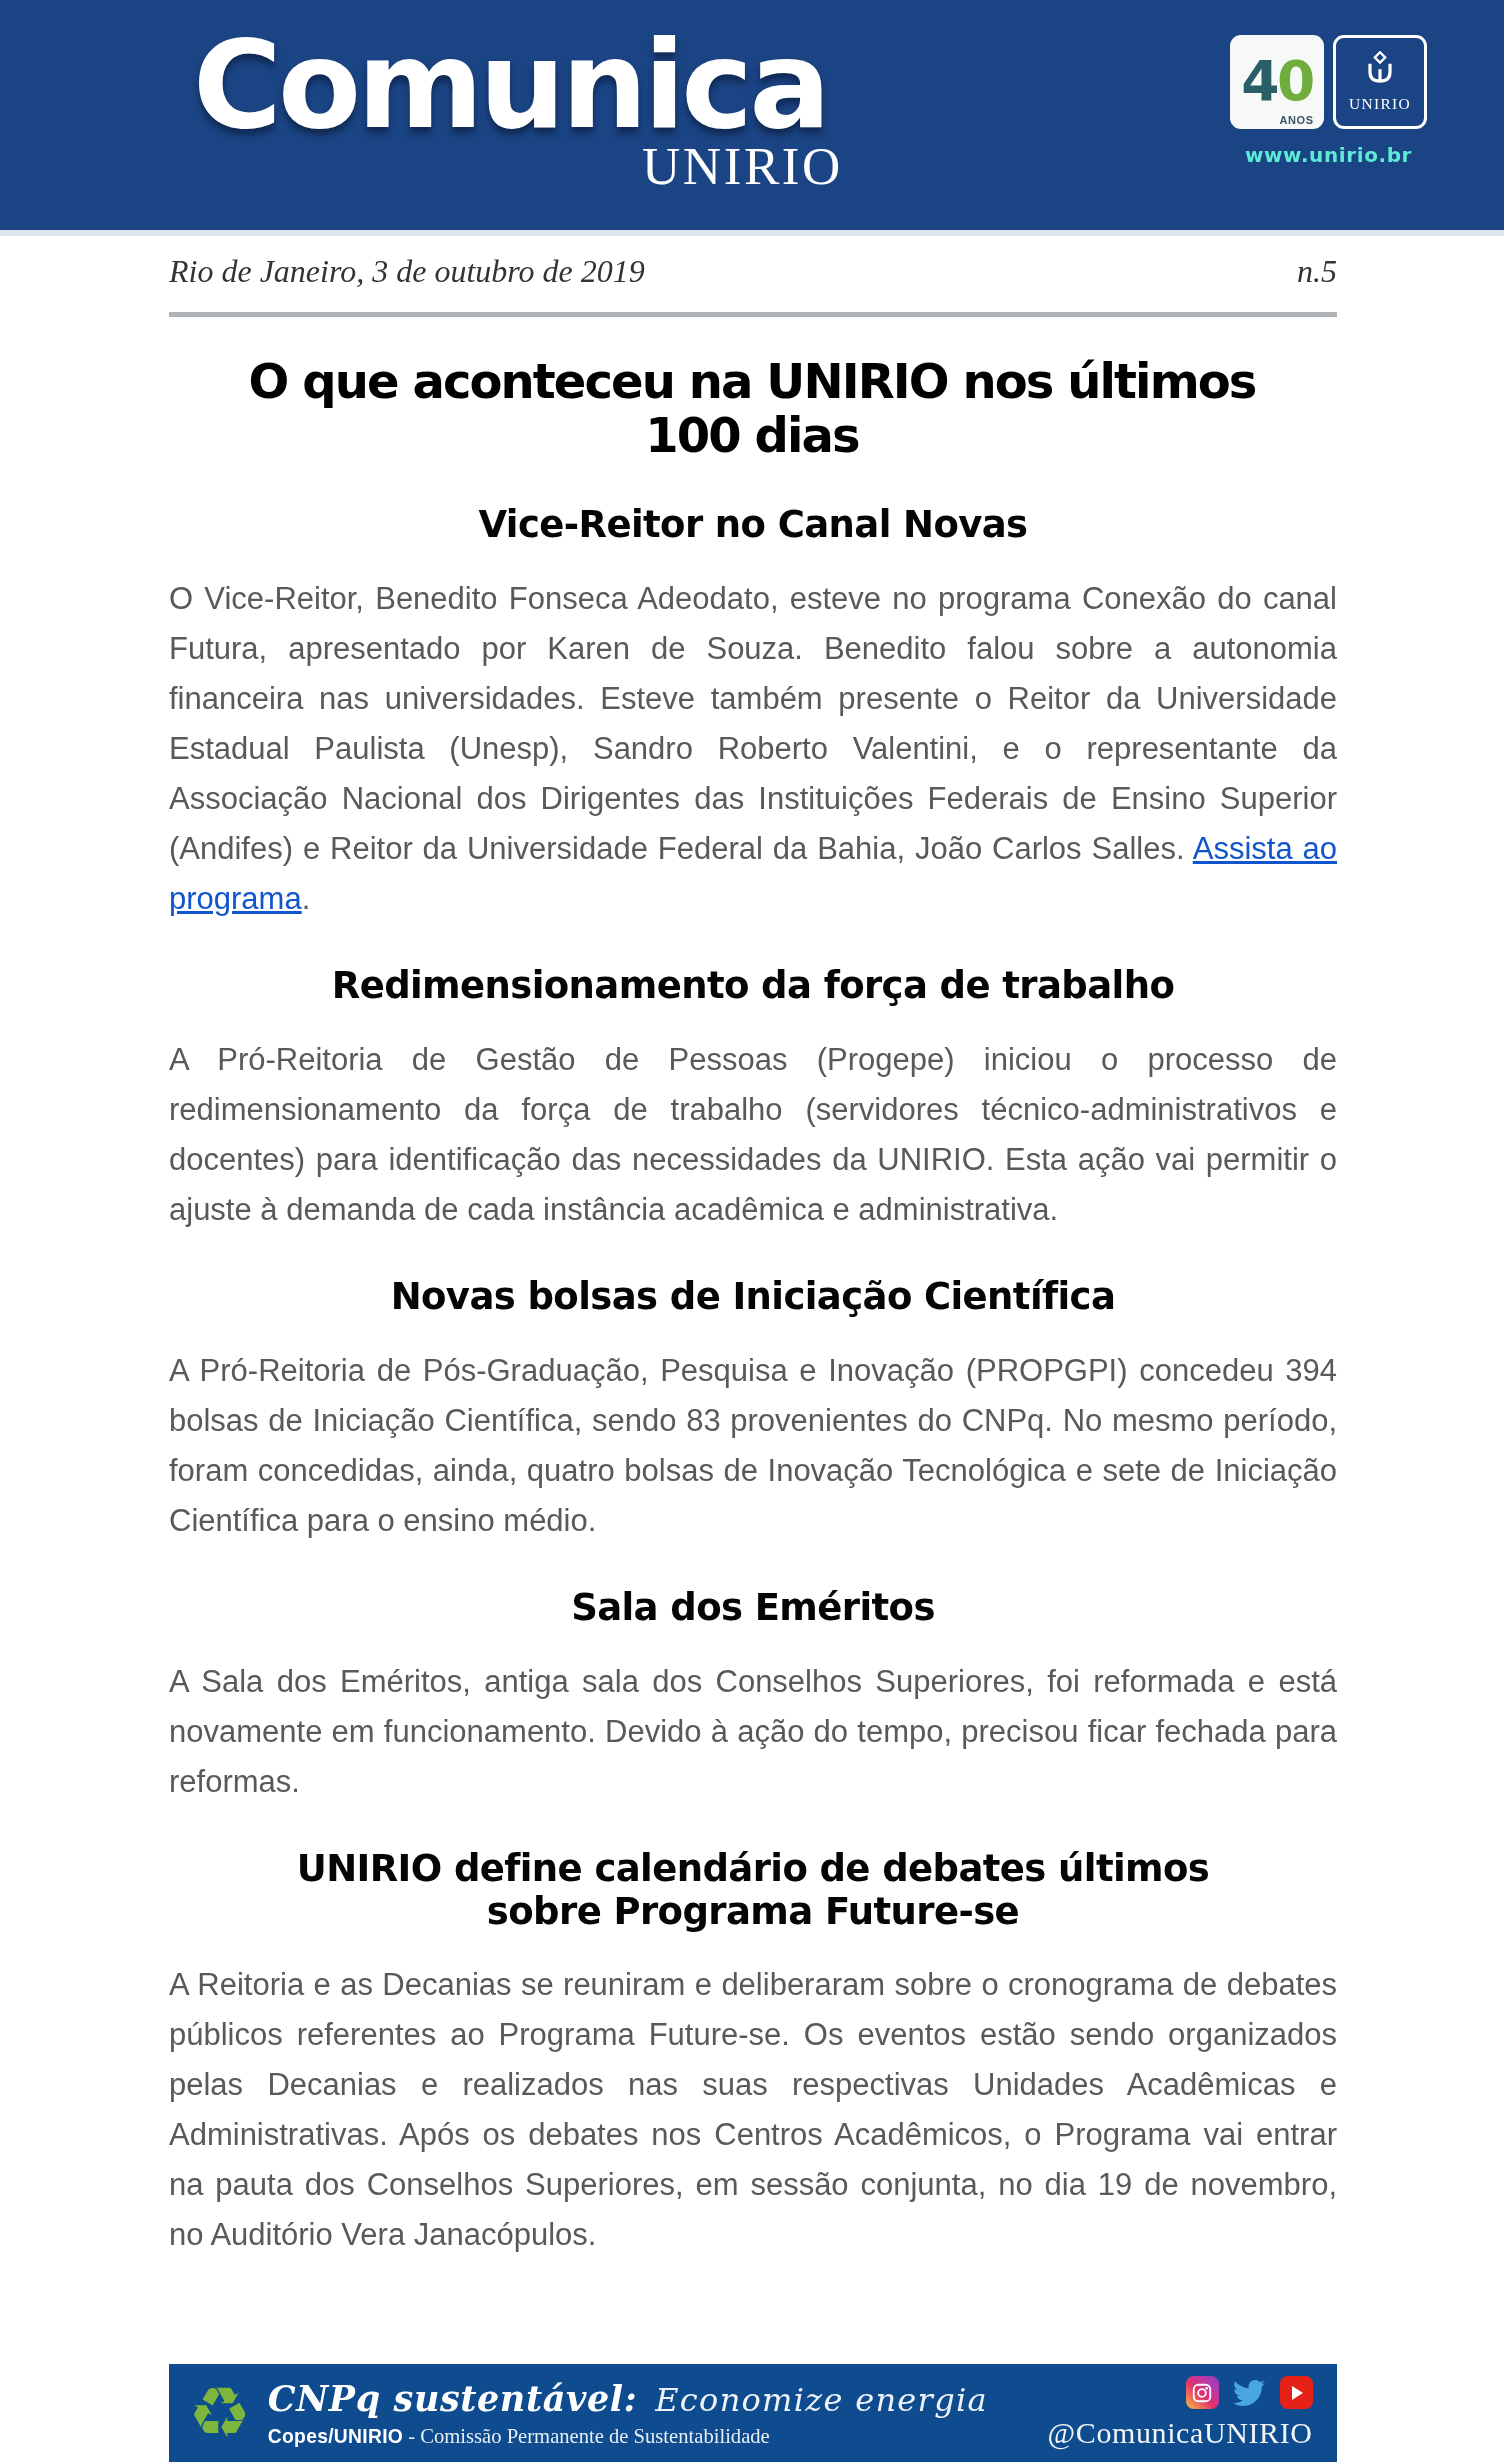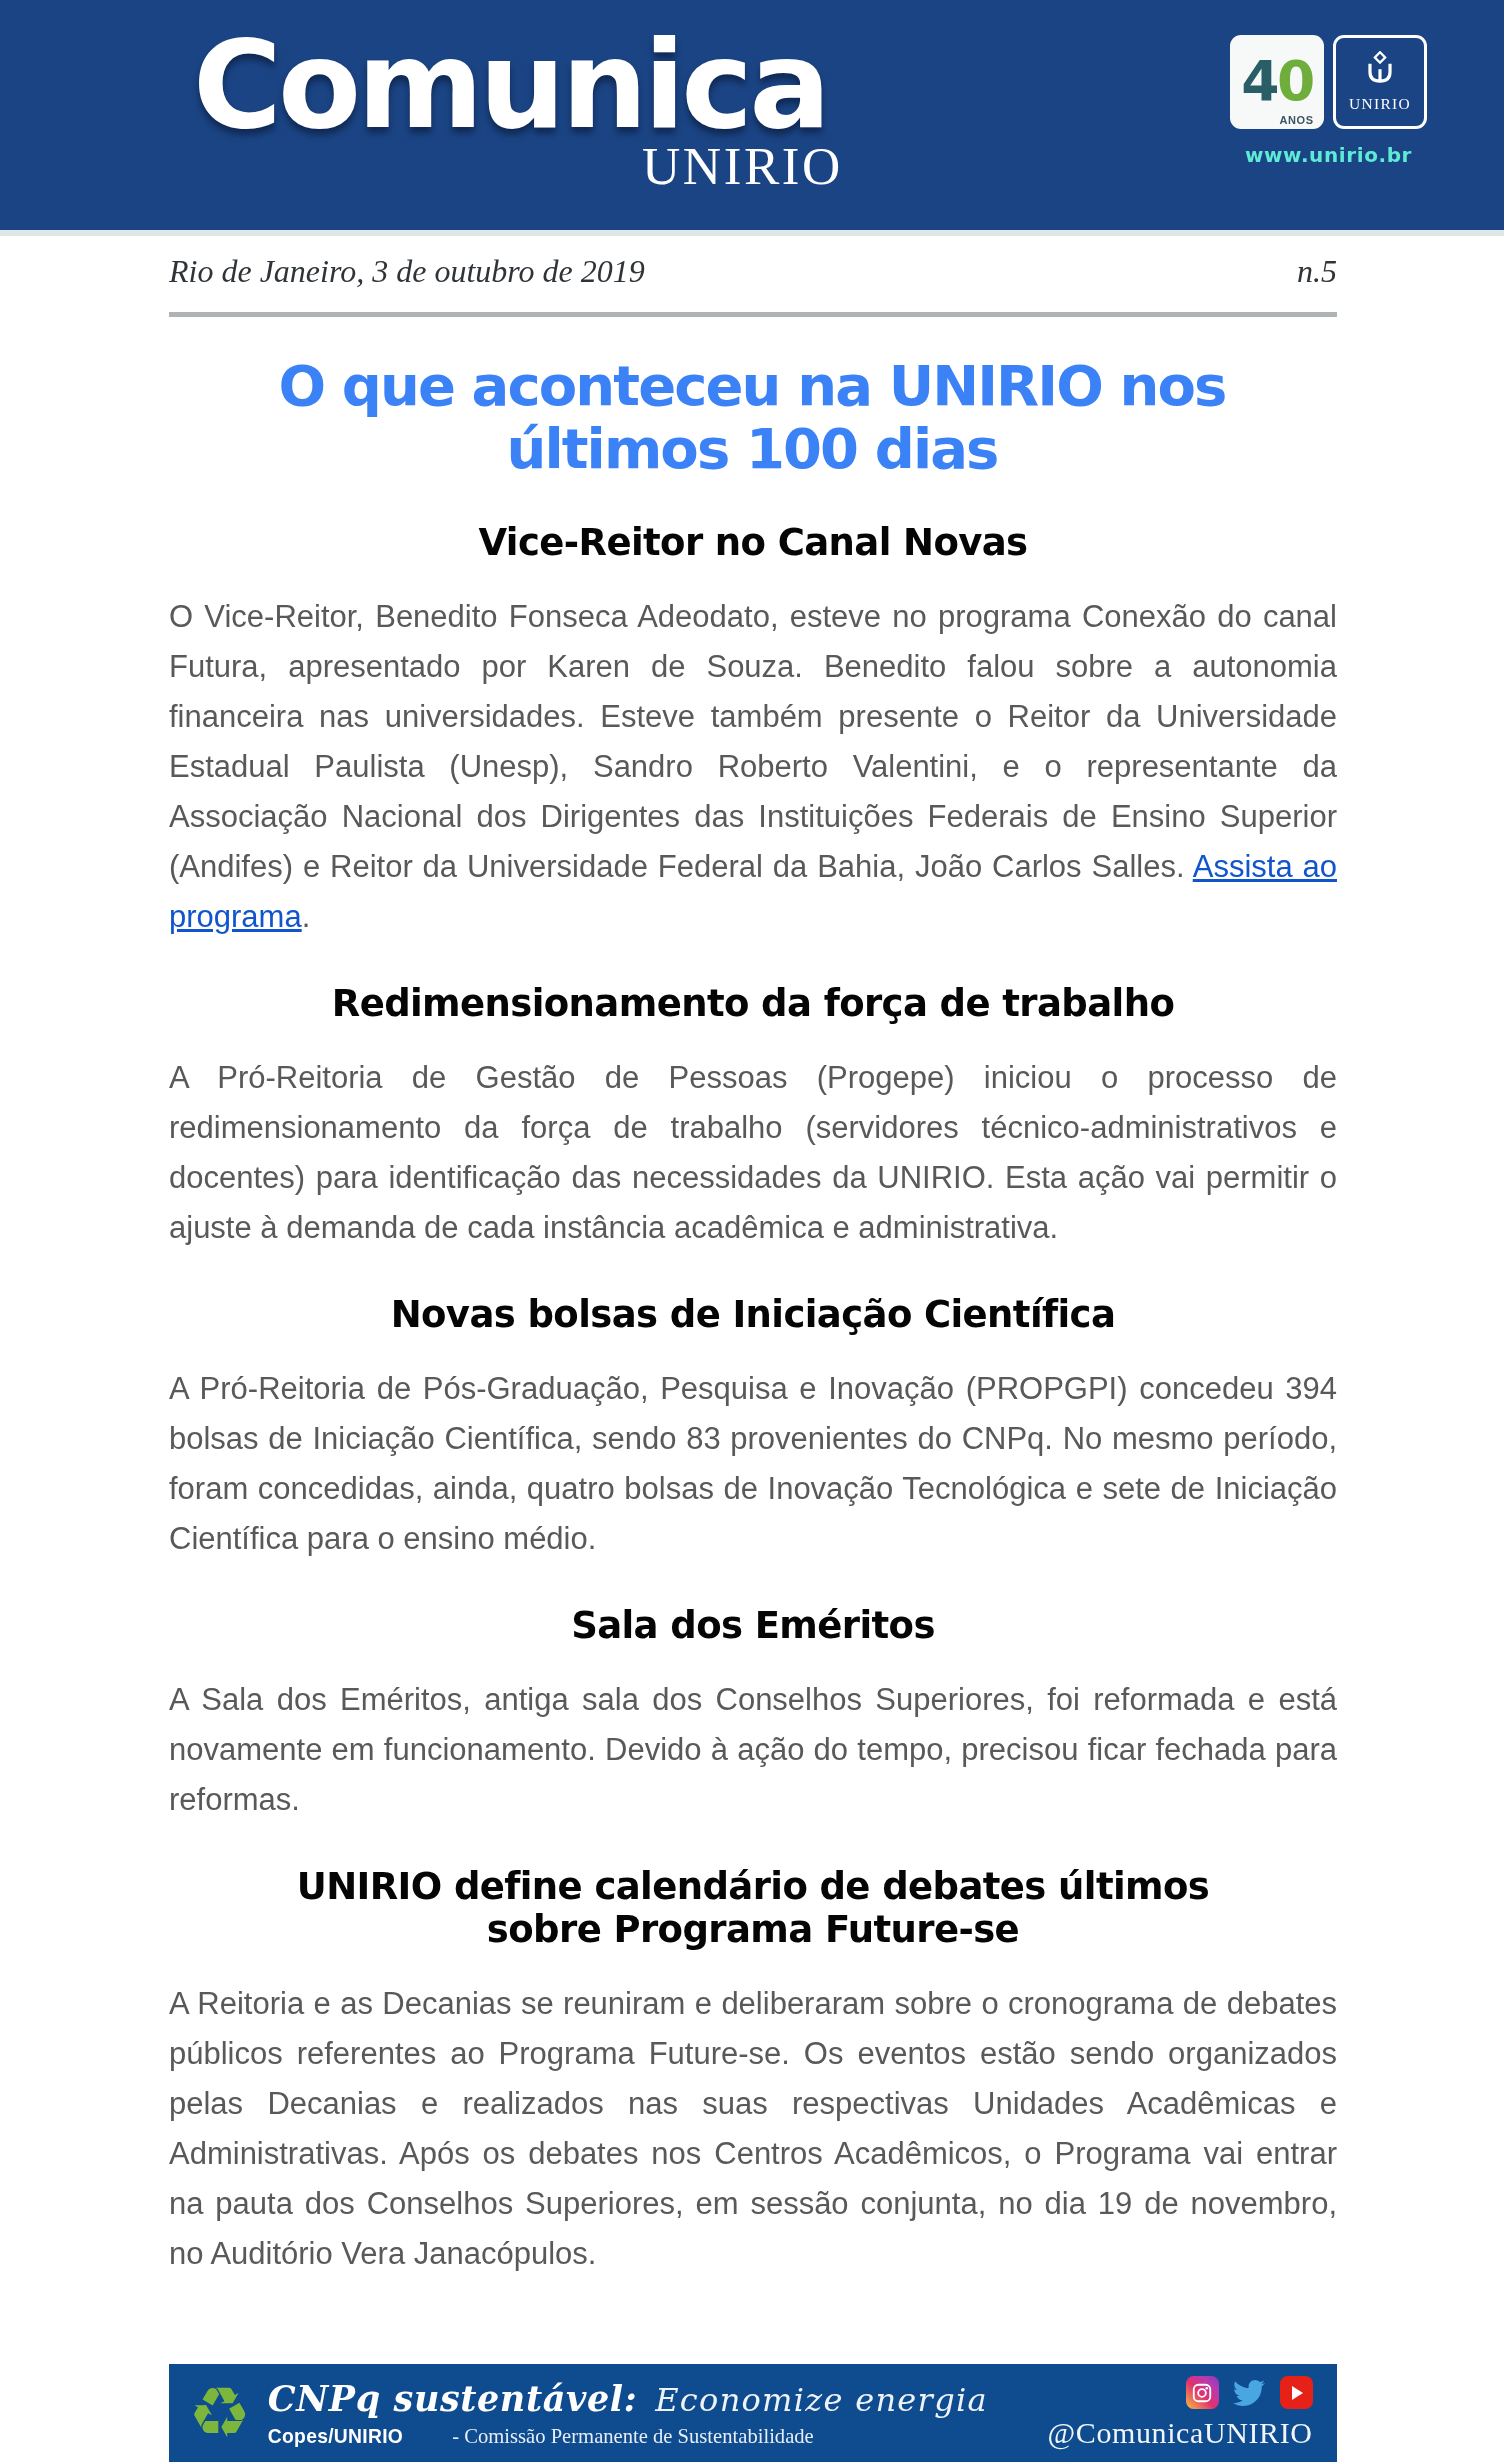--- a/index.html
+++ b/index.html
@@ -62,21 +62,21 @@
     display:flex; justify-content:space-between; align-items:baseline;
     padding-top:16.7px;
     font-family:"Liberation Serif", serif; font-style:italic;
     font-size:32px; color:#2f3438;
   }
   .rule { margin-top:22px; height:4.5px; background:#aeb4b6; border:none; }
 
   
   .main-title {
     margin:37px auto 0 auto; max-width:1030px; text-align:center;
-    color:#3b82f6; font-weight:bold; font-size:56px; line-height:1.14;
+    color:#000000; font-weight:bold; font-size:48px; line-height:1.14;
     letter-spacing:-1.9px; font-family:"DejaVu Sans", sans-serif;
   }
   .article-h {
     margin:41px auto 0 auto; text-align:center; color:#050505;
     font-weight:bold; font-size:37px; line-height:1.16; letter-spacing:-0.6px;
     font-family:"DejaVu Sans", sans-serif; max-width:1030px;
   }
   .article-p {
     margin-top:27px; text-align:justify;
     color:#595959; font-size:31px; line-height:50px;
@@ -100,21 +100,21 @@
   .script1 {
     font-family:"DejaVu Serif", serif; font-style:italic; font-weight:bold;
     color:#ffffff; font-size:35px; letter-spacing:0.6px;
   }
   .script2 {
     font-family:"DejaVu Serif", serif; font-style:italic;
     color:#eef3f7; font-size:32px; letter-spacing:1.3px;
   }
   .copes-line { margin-top:5.2px; white-space:nowrap; }
   .copes-bold { color:#ffffff; font-weight:bold; font-size:19.3px; letter-spacing:0.3px; }
-  .copes-rest { color:#e8eef5; font-family:"Liberation Serif", serif; font-size:20.6px;margin-left:44px; }
+  .copes-rest { color:#e8eef5; font-family:"Liberation Serif", serif; font-size:20.6px; }
   .footer-right { margin-left:auto; display:flex; flex-direction:column; align-items:flex-end; }
   .social-row { display:flex; gap:14px; align-items:center; }
   .social {
     width:33px; height:33px; display:flex; align-items:center; justify-content:center;
     cursor:pointer;
   }
   .ig {
     border-radius:7.7px;
     background:linear-gradient(45deg,#f5c043 0%,#e1306c 45%,#b73bb0 75%,#8a3ab9 100%);
   }

